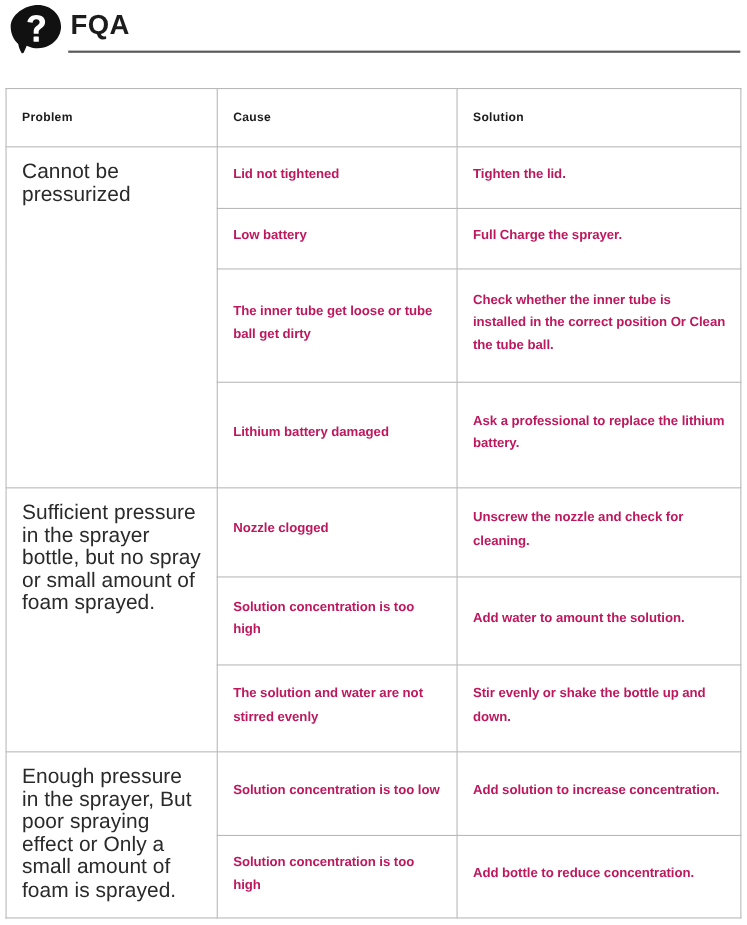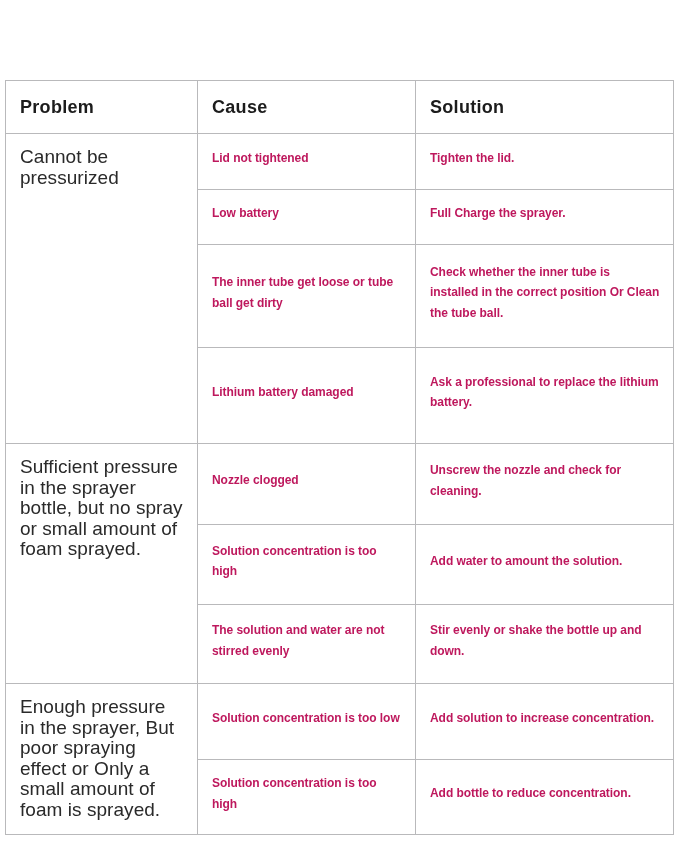--- a/index.html
+++ b/index.html
@@ -74,21 +74,21 @@
 
   .faq-table th,
   .faq-table td {
     border: 1px solid #b9b9bb;
     vertical-align: top;
     padding: 14px 13px 14px 14px;
     box-sizing: border-box;
   }
 
   .faq-table thead th {
-    font-size: 18px;
+    font-size: 11px;
     font-weight: bold;
     letter-spacing: 0.3px;
     color: #1c1c1c;
     padding-top: 16px;
     padding-bottom: 16px;
     text-align: left;
     line-height: 20px;
     height: 53px;
   }
 
@@ -125,20 +125,31 @@
   .faq-table tbody tr.r6 td { height: 80px; }
   .faq-table tbody tr.r7 td { height: 79px; }
   .faq-table tbody tr.r8 td { height: 76px; }
   .faq-table tbody tr.r9 td { height: 75px; }
 </style>
 </head>
 <body>
 
 <div class="page">
 
+  <div class="header">
+    <span class="faq-icon">
+      <svg viewBox="0 0 52 50" width="52" height="50" aria-hidden="true">
+        <path d="M26.5 1.5 C38.2 1.5 47.5 10.3 47.5 21.2 C47.5 32.1 38.2 40.9 26.5 40.9 C22.8 40.9 19.3 40.0 16.3 38.5 L13.6 44.7 C13.2 45.6 12.0 45.7 11.5 44.9 C10.0 42.5 9.0 39.9 8.6 37.1 C4.3 33.3 1.7 27.6 1.7 21.2 C1.7 10.3 14.8 1.5 26.5 1.5 Z" fill="#111111"></path>
+        <path d="M25.0 10.6 C20.6 10.6 17.4 13.1 16.9 17.1 L21.6 17.7 C21.9 15.6 23.1 14.4 25.0 14.4 C26.8 14.4 28.0 15.5 28.0 17.0 C28.0 18.3 27.4 19.1 25.6 20.4 C23.3 22.1 22.5 23.5 22.6 26.3 L22.6 27.6 L27.1 27.6 L27.1 26.6 C27.1 24.9 27.6 24.1 29.3 22.9 C32.0 21.0 33.0 19.3 33.0 16.7 C33.0 13.1 29.8 10.6 25.0 10.6 Z" fill="#ffffff"></path>
+        <rect x="22.5" y="30.1" width="4.8" height="4.8" rx="0.5" fill="#ffffff"></rect>
+      </svg>
+    </span>
+    <div class="faq-title">FQA</div>
+    <div class="header-rule"></div>
+  </div>
 
   <table class="faq-table">
     <colgroup>
       <col class="c-problem">
       <col class="c-cause">
       <col class="c-solution">
     </colgroup>
     <thead>
       <tr>
         <th>Problem</th>

